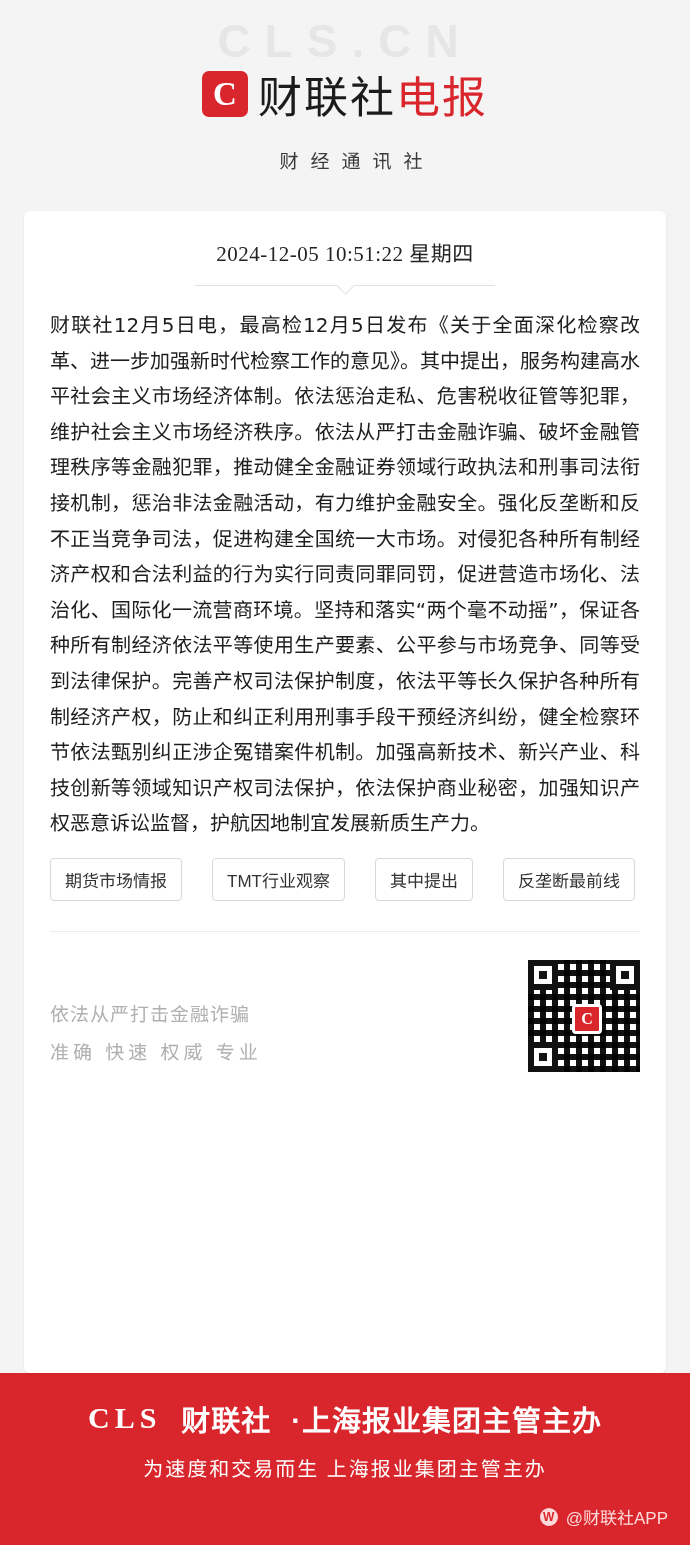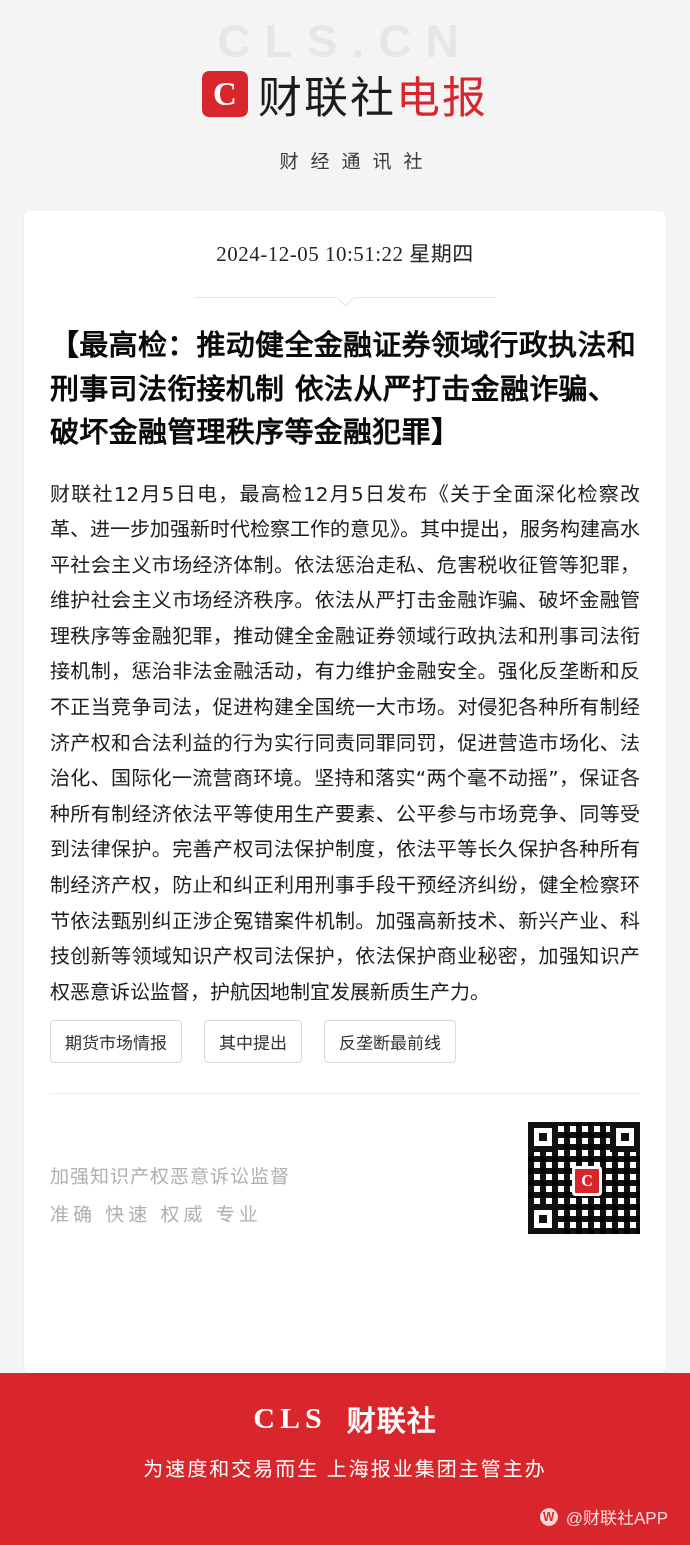--- a/index.html
+++ b/index.html
@@ -92,21 +92,21 @@
     position: relative;
     text-align: center;
     padding-top: 26px;
   }
   .timestamp {
     display: inline-block;
     font-size: 21px;
     color: #222;
     font-family: "Liberation Serif", serif;
     letter-spacing: 0.5px;
-    padding-bottom: 30px;
+    padding-bottom: 18px;
     border-bottom: 1px solid #e2e2e2;
     min-width: 300px;
   }
   .timestamp-wrap::after {
     content: "";
     position: absolute;
     left: 50%;
     bottom: -6px;
     width: 12px;
     height: 12px;
@@ -130,24 +130,24 @@
   .body-text {
     margin: 22px 0 0 0;
     font-size: 20px;
     line-height: 1.78;
     color: #1d1d1d;
     text-align: justify;
     font-family: "DejaVu Sans", sans-serif;
   }
 
   .tags {
-    margin-top: 10px;
+    margin-top: 16px;
     display: flex;
     flex-wrap: wrap;
-    gap: 22px;
+    gap: 30px;
   }
   .tag {
     border: 1px solid #d8d8d8;
     border-radius: 4px;
     padding: 8px 14px;
     font-size: 17px;
     color: #333;
     background: #fff;
     white-space: nowrap;
   }
@@ -278,51 +278,52 @@
     </div>
     <div class="brand-sub">财经通讯社</div>
   </div>
 
   <div class="card">
 
     <div class="timestamp-wrap">
       <div class="timestamp">2024-12-05 10:51:22 星期四</div>
     </div>
 
-    <h1 class="headline">【最高检：推动健全金融证券领域行政执法和刑事司法衔接机制 依法从严打击金融诈骗、破坏金融管理秩序等金融犯罪】</h1>
 
     <p class="body-text">财联社12月5日电，最高检12月5日发布《关于全面深化检察改革、进一步加强新时代检察工作的意见》。其中提出，服务构建高水平社会主义市场经济体制。依法惩治走私、危害税收征管等犯罪，维护社会主义市场经济秩序。依法从严打击金融诈骗、破坏金融管理秩序等金融犯罪，推动健全金融证券领域行政执法和刑事司法衔接机制，惩治非法金融活动，有力维护金融安全。强化反垄断和反不正当竞争司法，促进构建全国统一大市场。对侵犯各种所有制经济产权和合法利益的行为实行同责同罪同罚，促进营造市场化、法治化、国际化一流营商环境。坚持和落实“两个毫不动摇”，保证各种所有制经济依法平等使用生产要素、公平参与市场竞争、同等受到法律保护。完善产权司法保护制度，依法平等长久保护各种所有制经济产权，防止和纠正利用刑事手段干预经济纠纷，健全检察环节依法甄别纠正涉企冤错案件机制。加强高新技术、新兴产业、科技创新等领域知识产权司法保护，依法保护商业秘密，加强知识产权恶意诉讼监督，护航因地制宜发展新质生产力。</p>
 
     <div class="tags">
       <span class="tag">期货市场情报</span>
+      <span class="tag">TMT行业观察</span>
       <span class="tag">其中提出</span>
       <span class="tag">反垄断最前线</span>
     </div>
 
     <div class="divider"></div>
 
     <div class="footer-area">
       <div class="footer-left">
-        <div class="line1">加强知识产权恶意诉讼监督</div>
+        <div class="line1">依法从严打击金融诈骗</div>
         <div class="line2">准确 快速 权威 专业</div>
       </div>
       <div class="qr">
         <span class="finder f-tl"></span>
         <span class="finder f-tr"></span>
         <span class="finder f-bl"></span>
         <span class="qr-logo">C</span>
       </div>
     </div>
 
   </div>
 
   <div class="banner">
     <div class="banner-row1">
       <span class="banner-cls">CLS</span>
       <span>财联社</span>
+      <span>·上海报业集团主管主办</span>
     </div>
     <div class="banner-row2">为速度和交易而生 上海报业集团主管主办</div>
     <div class="banner-row3">
       <span class="weibo-icon">W</span>
       <span>@财联社APP</span>
     </div>
   </div>
 
 </div>
 

